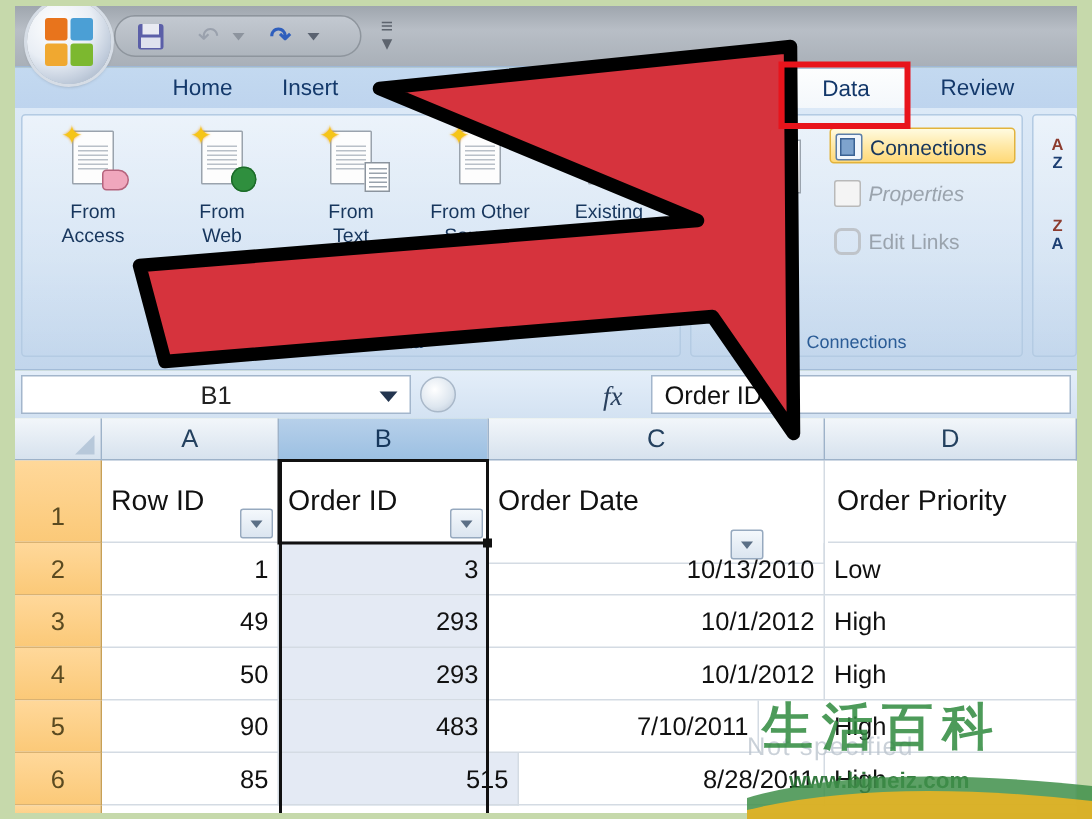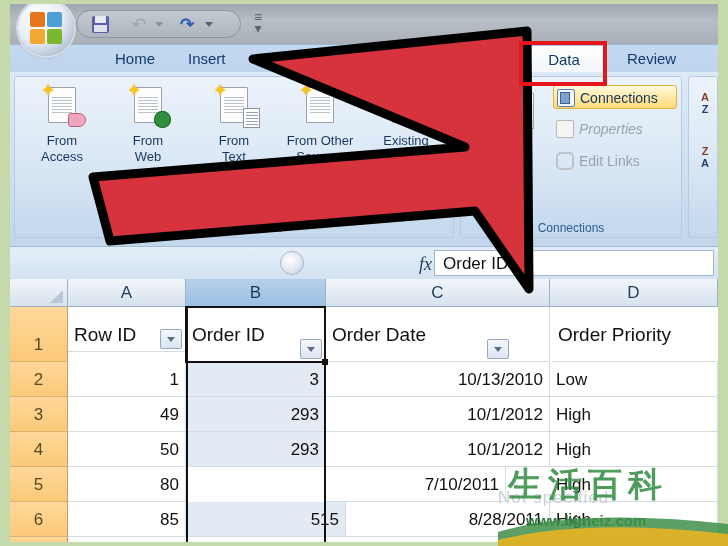--- a/index.html
+++ b/index.html
@@ -226,21 +226,21 @@
   }
   .fbar-btn {
     position:absolute; top:4px; width:24px; height:24px; border-radius:50%;
     background:radial-gradient(circle at 40% 35%,#ffffff,#dde6ef 60%,#b9c6d6 100%);
     border:1px solid #a9b8c9;
   }
   #fb-expand { left:270px; }
   .fx {
     position:absolute; left:392px; top:6px; width:30px; height:22px;
     font-family:"Liberation Serif", serif; font-style:italic;
-    font-size:18px; color:#29405e; text-align:right; line-height:22px;
+    font-size:18px; color:#29405e; text-align:left; line-height:22px;
   }
   .formula-input {
     position:absolute; left:424px; top:3px; width:280px; height:26px;
     background:#fff; border:1px solid #a3b6cc;
     font-size:17px; color:#111; line-height:26px; padding-left:8px;
   }
 
   
   .grid { position:absolute; left:0; top:275px; width:708px; height:263px; background:#fff; }
   .colhead {
@@ -442,49 +442,53 @@
         <div class="b">Z</div>
       </div>
       <div class="sortbtn" id="sort-za">
         <div class="t">Z</div>
         <div class="b">A</div>
       </div>
     </div>
   </div>
 
   <div class="fbar">
+    <div class="namebox">
+      <span>B1</span>
+      <span class="namebox-caret"></span>
+    </div>
     <div class="fbar-btn" id="fb-expand"></div>
     <div class="fx">
       <i>fx</i>
     </div>
     <div class="formula-input">
       <span>Order ID</span>
     </div>
   </div>
 
   <div class="grid">
 
     <div class="colhead" id="ch-corner">
       <span class="corner-tri"></span>
     </div>
     <div class="colhead" style="left:58px;width:118px;">A</div>
     <div class="colhead sel" style="left:176px;width:140px;">B</div>
     <div class="colhead" style="left:316px;width:224px;">C</div>
     <div class="colhead" style="left:540px;width:168px;">D</div>
 
     <div class="rowhead" style="top:28px;height:55px;line-height:76px;">1</div>
-    <div class="cell hdrcell" style="left:58px;top:28px;width:118px;height:45px;line-height:55px;">
+    <div class="cell hdrcell" style="left:58px;top:28px;width:118px;height:55px;line-height:55px;">
       <span>Row ID</span>
       <span class="filter-btn"></span>
     </div>
     <div class="cell hdrcell selcol" style="left:176px;top:28px;width:140px;height:55px;line-height:55px;background:#fff;">
       <span>Order ID</span>
       <span class="filter-btn"></span>
     </div>
-    <div class="cell hdrcell" style="left:316px;top:28px;width:224px;height:55px;line-height:55px;">
+    <div class="cell hdrcell" style="left:316px;top:28px;width:224px;height:69px;line-height:55px;">
       <span>Order Date</span>
       <span class="filter-btn" style="right:40px;"></span>
     </div>
     <div class="cell hdrcell" style="left:542px;top:28px;width:168px;height:55px;line-height:55px;">
       <span>Order Priority</span>
     </div>
 
     <div class="rowhead" style="top:83px;">2</div>
     <div class="cell num" style="left:58px;top:83px;width:118px;">1</div>
     <div class="cell num selcol" style="left:176px;top:83px;width:140px;">3</div>
@@ -497,21 +501,22 @@
     <div class="cell num" style="left:316px;top:118px;width:224px;">10/1/2012</div>
     <div class="cell" style="left:540px;top:118px;width:168px;">High</div>
 
     <div class="rowhead" style="top:153px;">4</div>
     <div class="cell num" style="left:58px;top:153px;width:118px;">50</div>
     <div class="cell num selcol" style="left:176px;top:153px;width:140px;">293</div>
     <div class="cell num" style="left:316px;top:153px;width:224px;">10/1/2012</div>
     <div class="cell" style="left:540px;top:153px;width:168px;">High</div>
 
     <div class="rowhead" style="top:188px;">5</div>
-    <div class="cell num" style="left:58px;top:188px;width:118px;">80</div>
+    <div class="cell num" style="left:58px;top:188px;width:118px;">90</div>
+    <div class="cell num selcol" style="left:176px;top:188px;width:140px;">483</div>
     <div class="cell num" style="left:316px;top:188px;width:180px;">7/10/2011</div>
     <div class="cell" style="left:540px;top:188px;width:168px;">High</div>
 
     <div class="rowhead" style="top:223px;">6</div>
     <div class="cell num" style="left:58px;top:223px;width:118px;">85</div>
     <div class="cell num selcol" style="left:176px;top:223px;width:160px;">515</div>
     <div class="cell num" style="left:316px;top:223px;width:224px;">8/28/2011</div>
     <div class="cell" style="left:540px;top:223px;width:168px;">High</div>
 
     <div class="rowhead" style="top:258px;height:12px;"></div>

